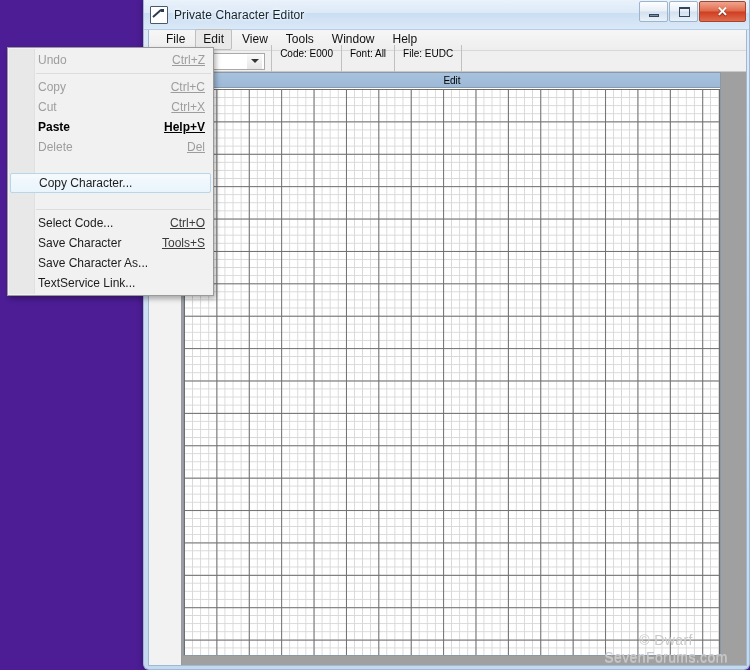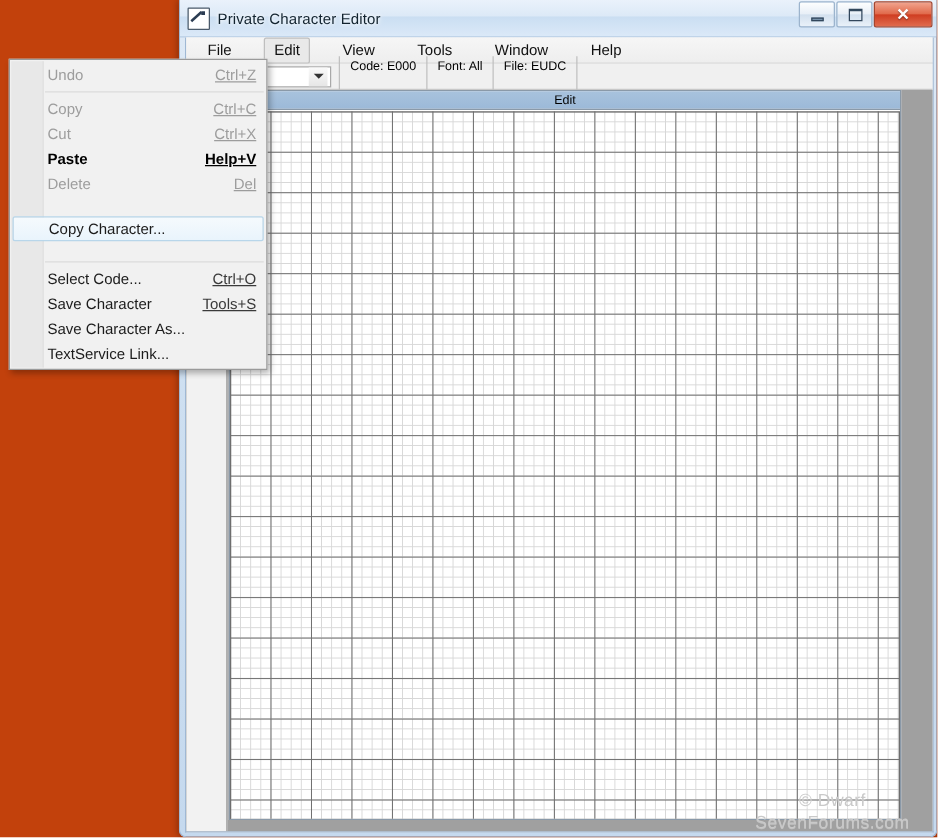--- a/index.html
+++ b/index.html
@@ -9,21 +9,21 @@
     width: 750px;
     height: 670px;
     overflow: hidden;
     font-family: "Liberation Sans", sans-serif;
   }
 
   #root {
     position: relative;
     width: 750px;
     height: 670px;
-    background: #c2410c;
+    background: #4c1d95;
   }
 
   
   .window {
     position: absolute;
     left: 143px;
     top: 0px;
     width: 607px;
     height: 670px;
     background: linear-gradient(to bottom, #dfeaf6 0%, #cfe0f1 40%, #c5d9ee 100%);
@@ -139,24 +139,23 @@
   }
 
   
   .menubar {
     position: absolute;
     left: 0; top: 0; right: 0;
     height: 21px;
     background: linear-gradient(to bottom, #f6f6f6 0%, #eeeeee 100%);
     border-bottom: 1px solid #d8d8d8;
     display: flex;
-    align-items: center;
+    align-items: flex-end;
     padding-left: 9px;
     box-sizing: border-box;
-    gap: 16px;
   }
   .menubar-item {
     font-size: 12px;
     color: #111111;
     padding: 2px 7px 3px 7px;
     margin-right: 2px;
     border: 1px solid transparent;
     border-radius: 2px;
     white-space: nowrap;
   }

